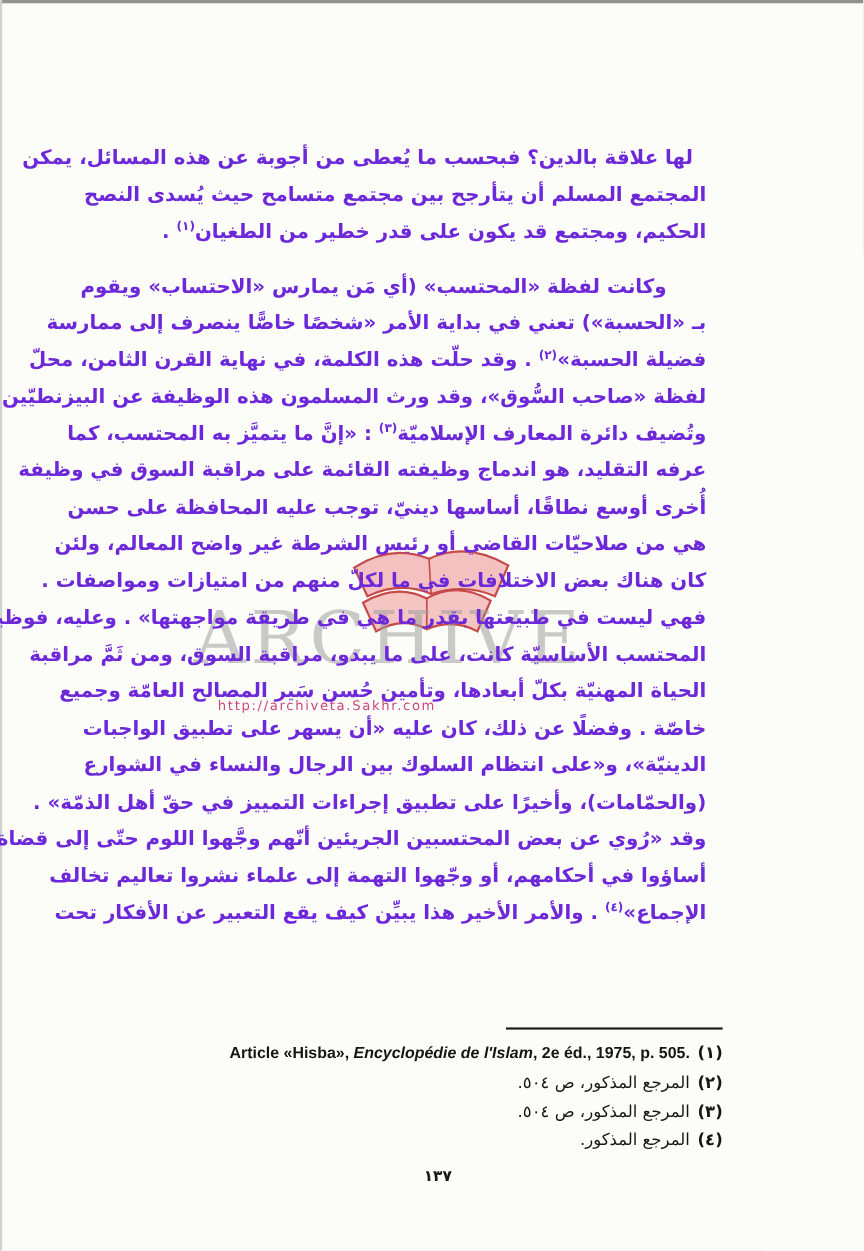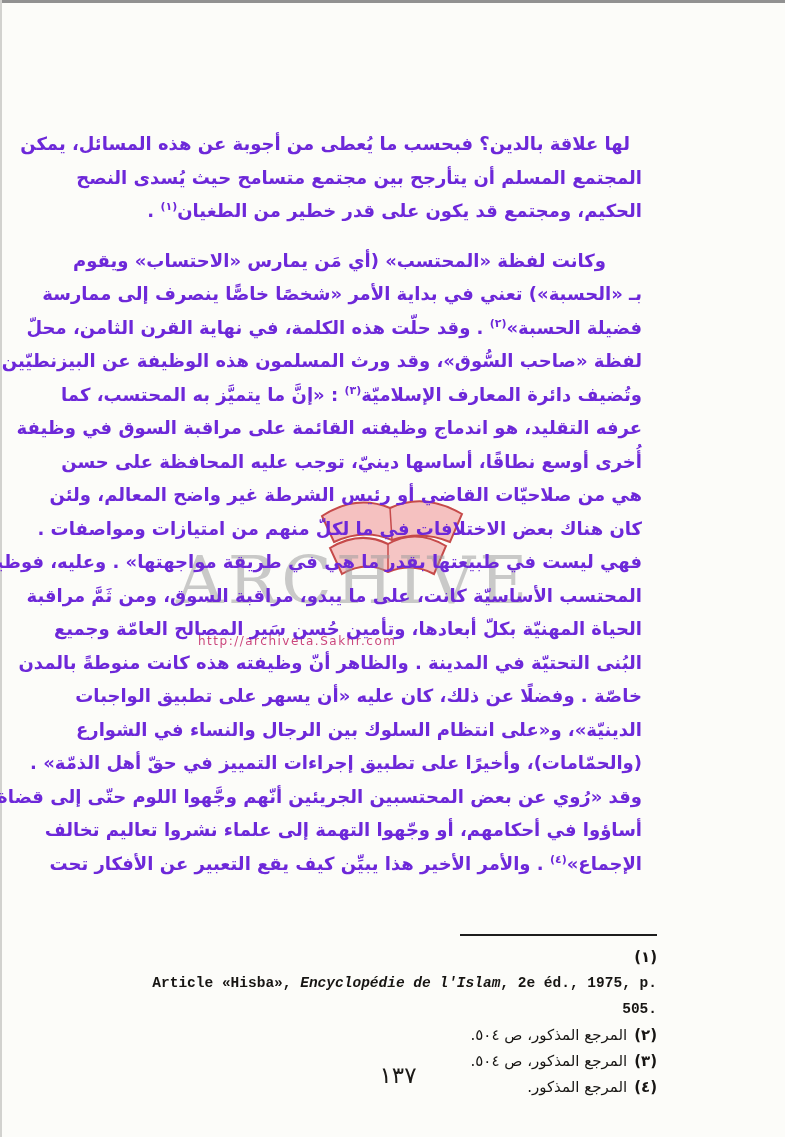--- a/index.html
+++ b/index.html
@@ -53,26 +53,26 @@
   .footnotes{
     position:absolute;left:140px;top:944px;width:517px;z-index:2;
     direction:rtl;
   }
   .fnote{
     line-height:26px;font-size:15px;color:#171513;
     text-align:right;direction:rtl;
   }
   .fn-num{display:inline-block;margin-left:7px;font-weight:bold;}
   .fn-body{unicode-bidi:isolate;}
-  .fn-body.latin{direction:ltr;display:inline-block;font-family:Liberation Mono, monospace;font-size:14.5px;font-weight:bold;}
+  .fn-body.latin{direction:ltr;display:inline-block;font-family:Liberation Sans, sans-serif;font-size:14.5px;font-weight:bold;}
   .seg-italic{font-style:italic;}
 
   .page-number{
     position:absolute;left:298px;top:1062px;width:200px;z-index:2;
-    text-align:center;font-size:23px;font-weight:normal;color:#1b1916;
+    text-align:center;font-size:14px;font-weight:bold;color:#1b1916;
     direction:rtl;
   }
 </style>
 </head>
 <body>
 
 <div class="page">
   <div class="edge-top"></div>
   <div class="edge-left"></div>
 
@@ -96,21 +96,20 @@
       <div class="bline"><span>فضيلة الحسبة»</span><span class="sup">(٢)</span><span> . وقد حلّت هذه الكلمة، في نهاية القرن الثامن، محلّ</span></div>
       <div class="bline"><span>لفظة «صاحب السُّوق»، وقد ورث المسلمون هذه الوظيفة عن البيزنطيّين .</span></div>
       <div class="bline"><span>وتُضيف دائرة المعارف الإسلاميّة</span><span class="sup">(٣)</span><span> : «إنَّ ما يتميَّز به المحتسب، كما</span></div>
       <div class="bline"><span>عرفه التقليد، هو اندماج وظيفته القائمة على مراقبة السوق في وظيفة</span></div>
       <div class="bline"><span>أُخرى أوسع نطاقًا، أساسها دينيّ، توجب عليه المحافظة على حسن</span></div>
       <div class="bline"><span>هي من صلاحيّات القاضي أو رئيس الشرطة غير واضح المعالم، ولئن</span></div>
       <div class="bline"><span>كان هناك بعض الاختلافات في ما لكلّ منهم من امتيازات ومواصفات .</span></div>
       <div class="bline"><span>فهي ليست في طبيعتها بقدر ما هي في طريقة مواجهتها» . وعليه، فوظيفة</span></div>
       <div class="bline"><span>المحتسب الأساسيّة كانت، على ما يبدو، مراقبة السوق، ومن ثَمَّ مراقبة</span></div>
       <div class="bline"><span>الحياة المهنيّة بكلّ أبعادها، وتأمين حُسن سَير المصالح العامّة وجميع</span></div>
-      <div class="bline"><span>البُنى التحتيّة في المدينة . والظاهر أنّ وظيفته هذه كانت منوطةً بالمدن</span></div>
       <div class="bline"><span>خاصّة . وفضلًا عن ذلك، كان عليه «أن يسهر على تطبيق الواجبات</span></div>
       <div class="bline"><span>الدينيّة»، و«على انتظام السلوك بين الرجال والنساء في الشوارع</span></div>
       <div class="bline"><span>(والحمّامات)، وأخيرًا على تطبيق إجراءات التمييز في حقّ أهل الذمّة» .</span></div>
       <div class="bline"><span>وقد «رُوي عن بعض المحتسبين الجريئين أنّهم وجَّهوا اللوم حتّى إلى قضاة</span></div>
       <div class="bline"><span>أساؤوا في أحكامهم، أو وجّهوا التهمة إلى علماء نشروا تعاليم تخالف</span></div>
       <div class="bline"><span>الإجماع»</span><span class="sup">(٤)</span><span> . والأمر الأخير هذا يبيِّن كيف يقع التعبير عن الأفكار تحت</span></div>
     </div>
 
   <div class="fn-sep"></div>
   <div class="footnotes" id="footnotes">

